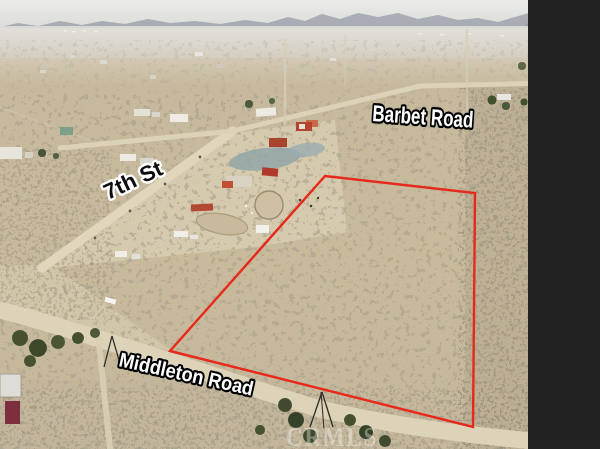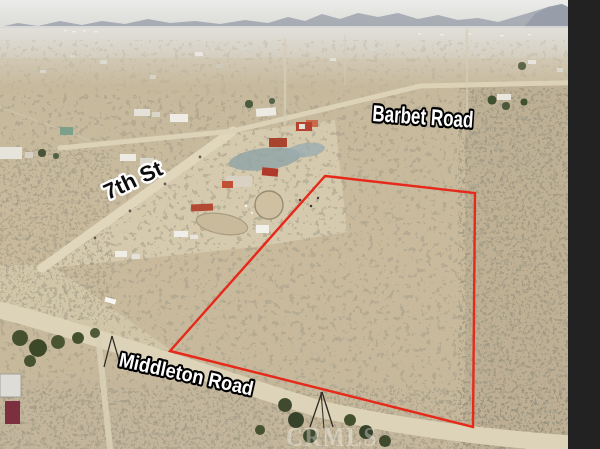--- a/index.html
+++ b/index.html
@@ -1,17 +1,17 @@
 <!DOCTYPE html>
 <html><head>
 <meta charset="utf-8">
 <style>
   html,body{margin:0;padding:0;background:#222;}
   .frame{
-    position:relative;width:568px;height:449px;overflow:hidden;
+    position:relative;width:528px;height:449px;overflow:hidden;
     font-family:"Liberation Sans", sans-serif;background:#84cc16;
   }
   svg{display:block}
   text.map-label{
     font-family:"Liberation Sans", sans-serif;
     font-weight:bold;
     paint-order:stroke;
     stroke-linejoin:round;
     stroke-linecap:round;
   }

